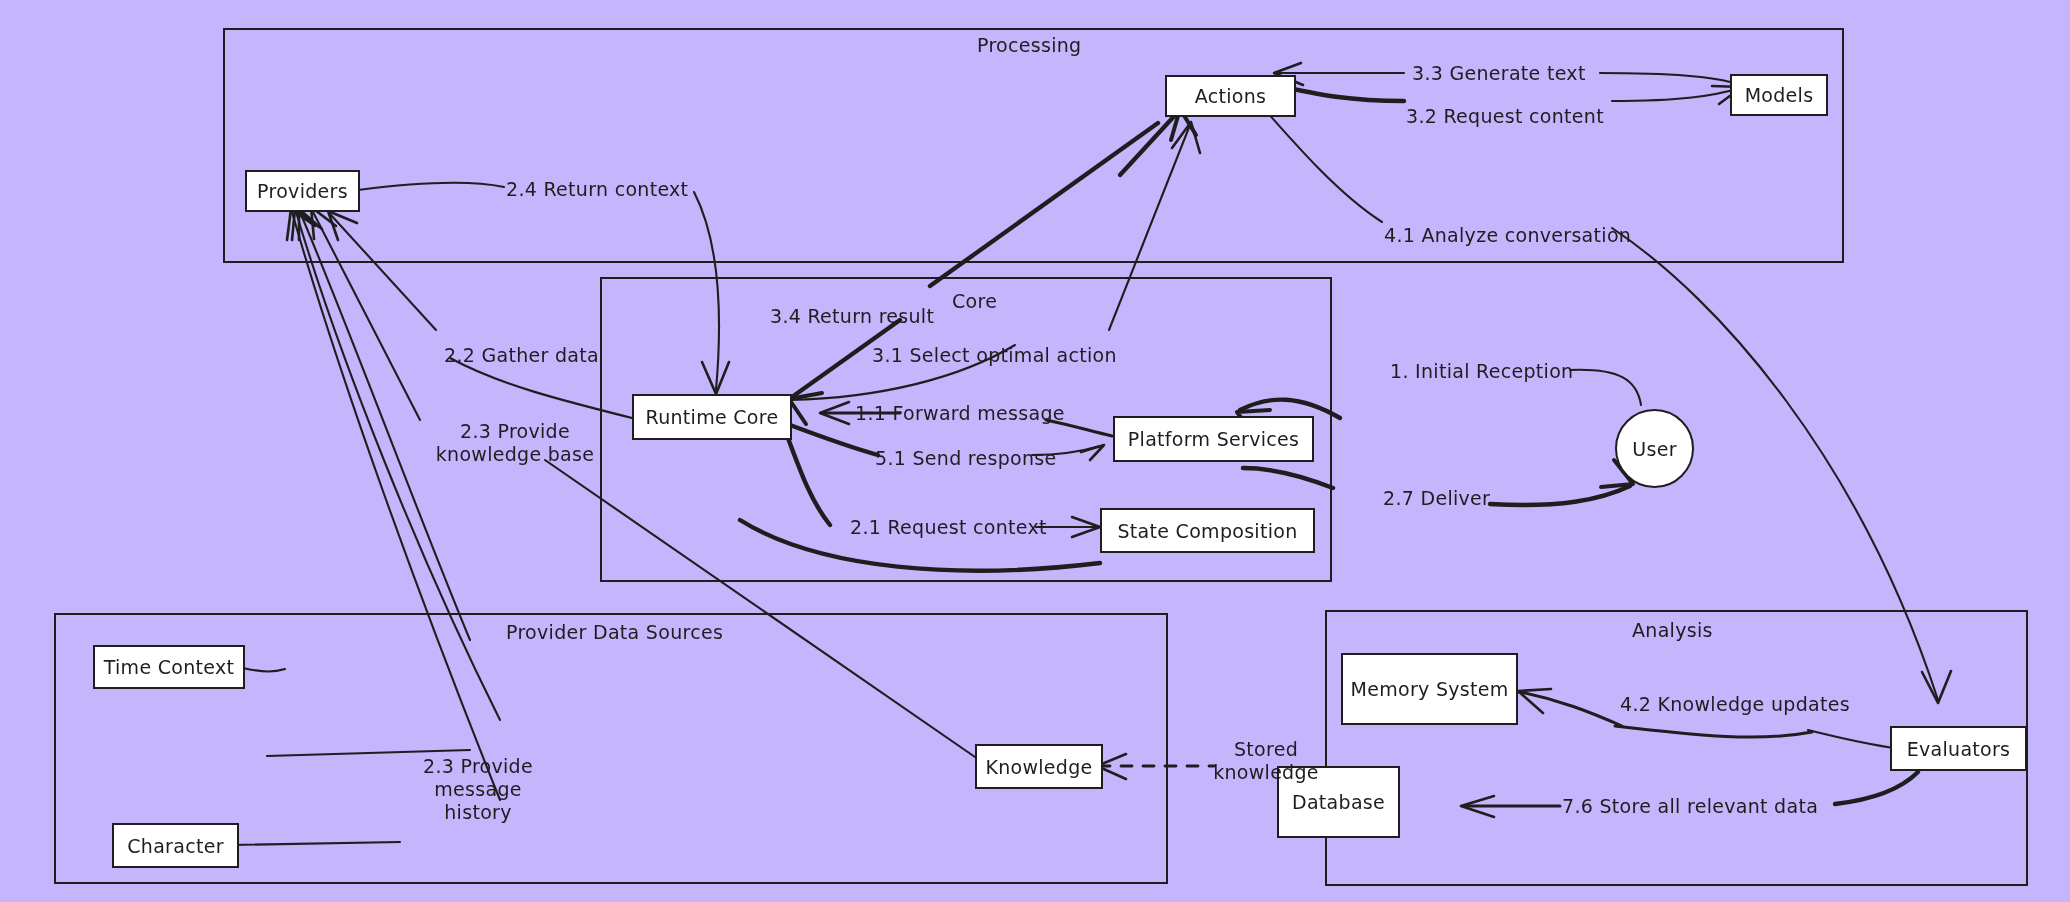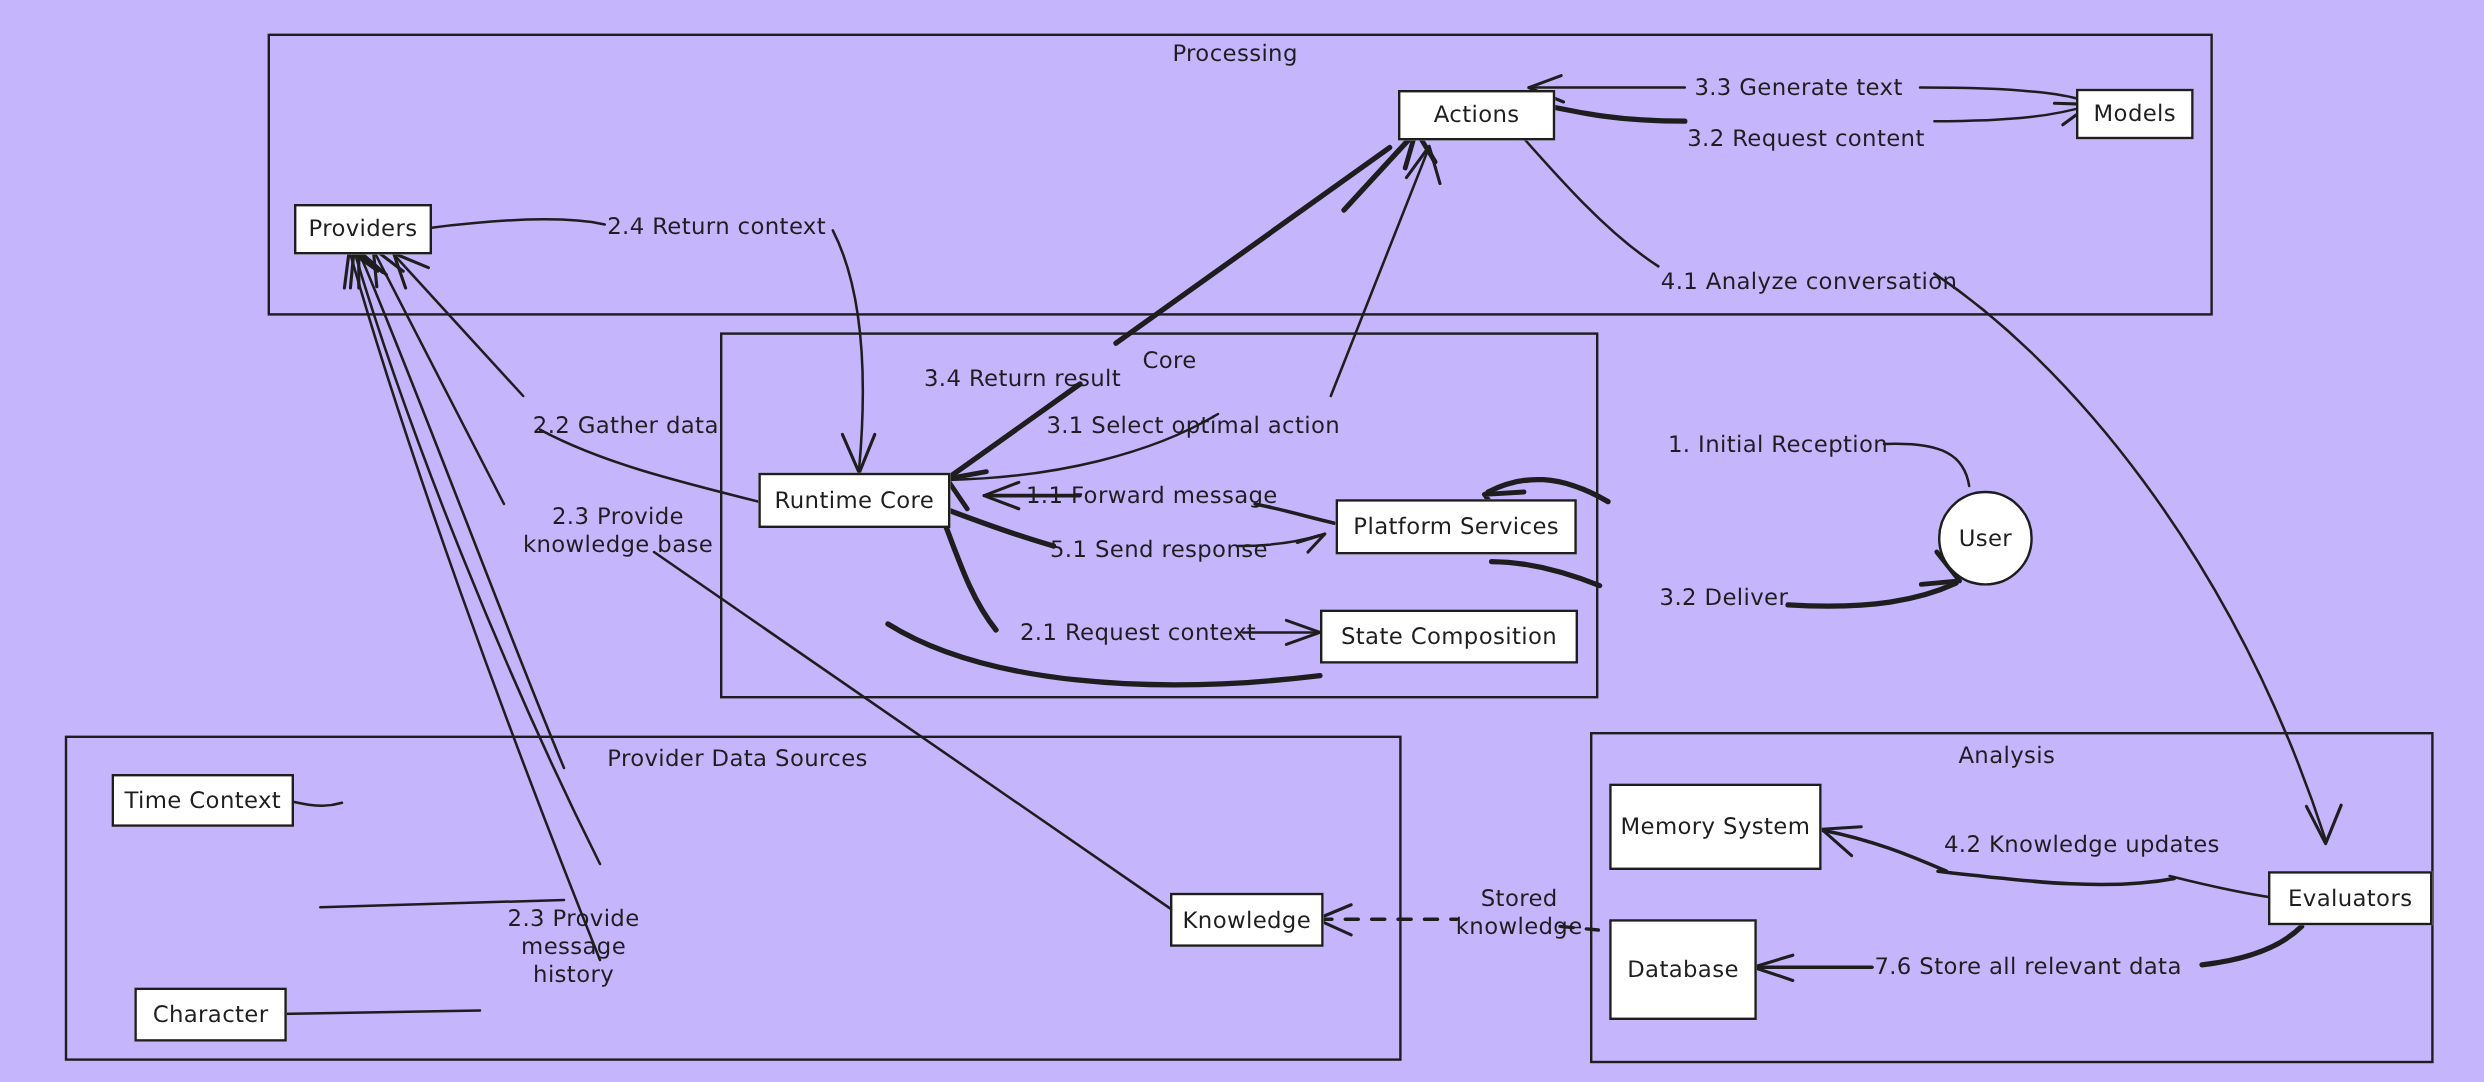--- a/index.html
+++ b/index.html
@@ -210,21 +210,21 @@
 
   <div class="node" style="left:93px; top:645px; width:152px; height:44px;">Time Context</div>
 
 
   <div class="node" style="left:112px; top:823px; width:127px; height:45px;">Character</div>
 
   <div class="node" style="left:975px; top:744px; width:128px; height:45px;">Knowledge</div>
 
   <div class="node" style="left:1341px; top:653px; width:177px; height:72px;">Memory System</div>
 
-  <div class="node" style="left:1341px; top:766px; width:123px; height:84px;">Database</div>
+  <div class="node" style="left:1277px; top:766px; width:123px; height:72px;">Database</div>
 
   <div class="node" style="left:1890px; top:726px; width:137px; height:45px;">Evaluators</div>
 
   <div class="elabel" style="left:1390px; top:360px;">1. Initial Reception</div>
 
   <div class="elabel" style="left:855px; top:402px;">1.1 Forward message</div>
 
   <div class="elabel" style="left:850px; top:516px;">2.1 Request context</div>
 
   <div class="elabel" style="left:444px; top:344px;">2.2 Gather data</div>
@@ -248,18 +248,18 @@
   <div class="elabel" style="left:770px; top:305px;">3.4 Return result</div>
 
   <div class="elabel" style="left:1384px; top:224px;">4.1 Analyze conversation</div>
 
   <div class="elabel" style="left:1620px; top:693px;">4.2 Knowledge updates</div>
 
   <div class="elabel" style="left:1562px; top:795px;">7.6 Store all relevant data</div>
 
   <div class="elabel" style="left:875px; top:447px;">5.1 Send response</div>
 
-  <div class="elabel" style="left:1383px; top:487px;">3.2 Deliver</div>
+  <div class="elabel" style="left:1383px; top:487px;">2.7 Deliver</div>
 
   <div class="elabel center" style="left:1196px; top:738px; width:140px; white-space:pre-line;">Stored
 knowledge</div>
 
 </div>
 
 </body></html>

